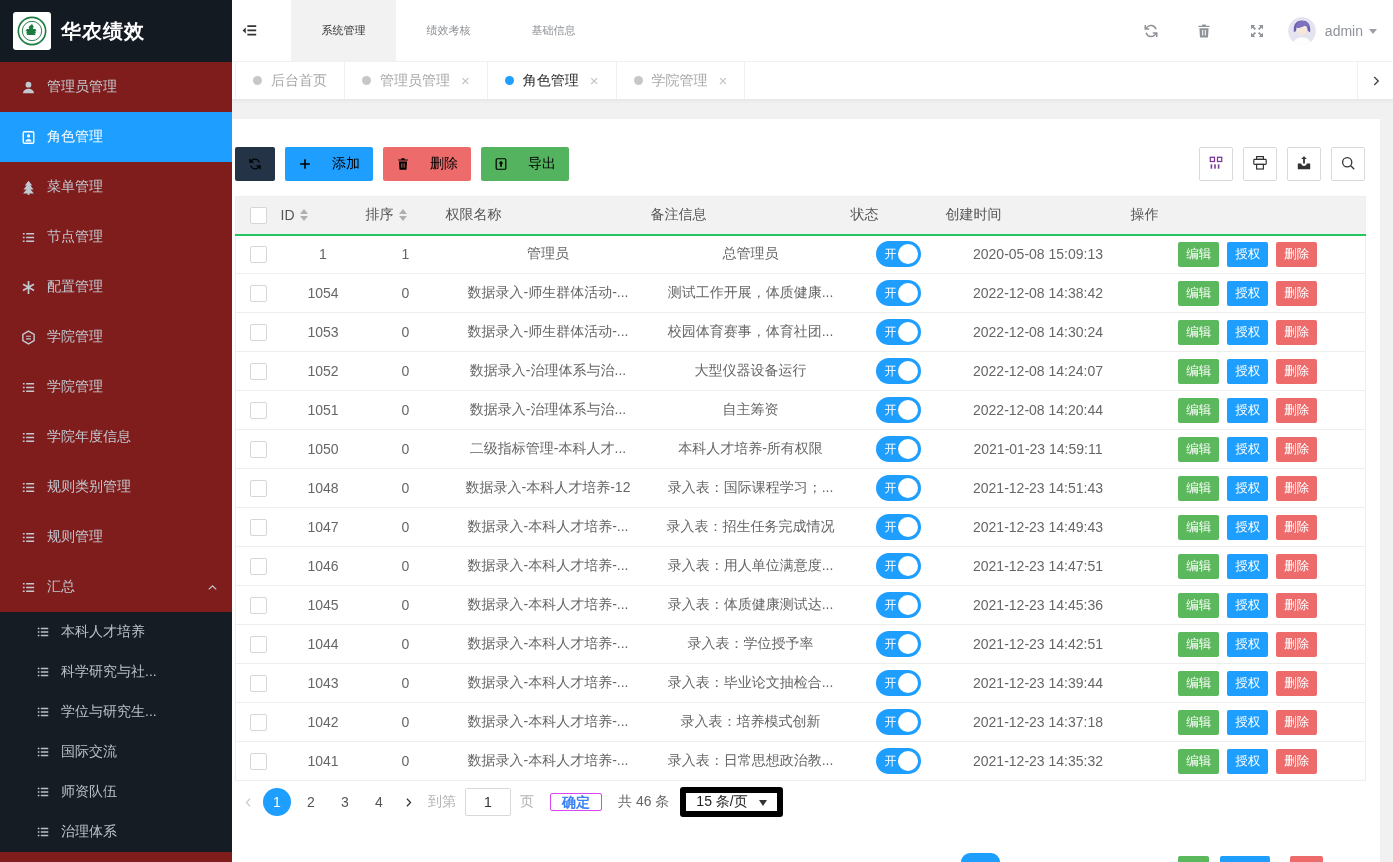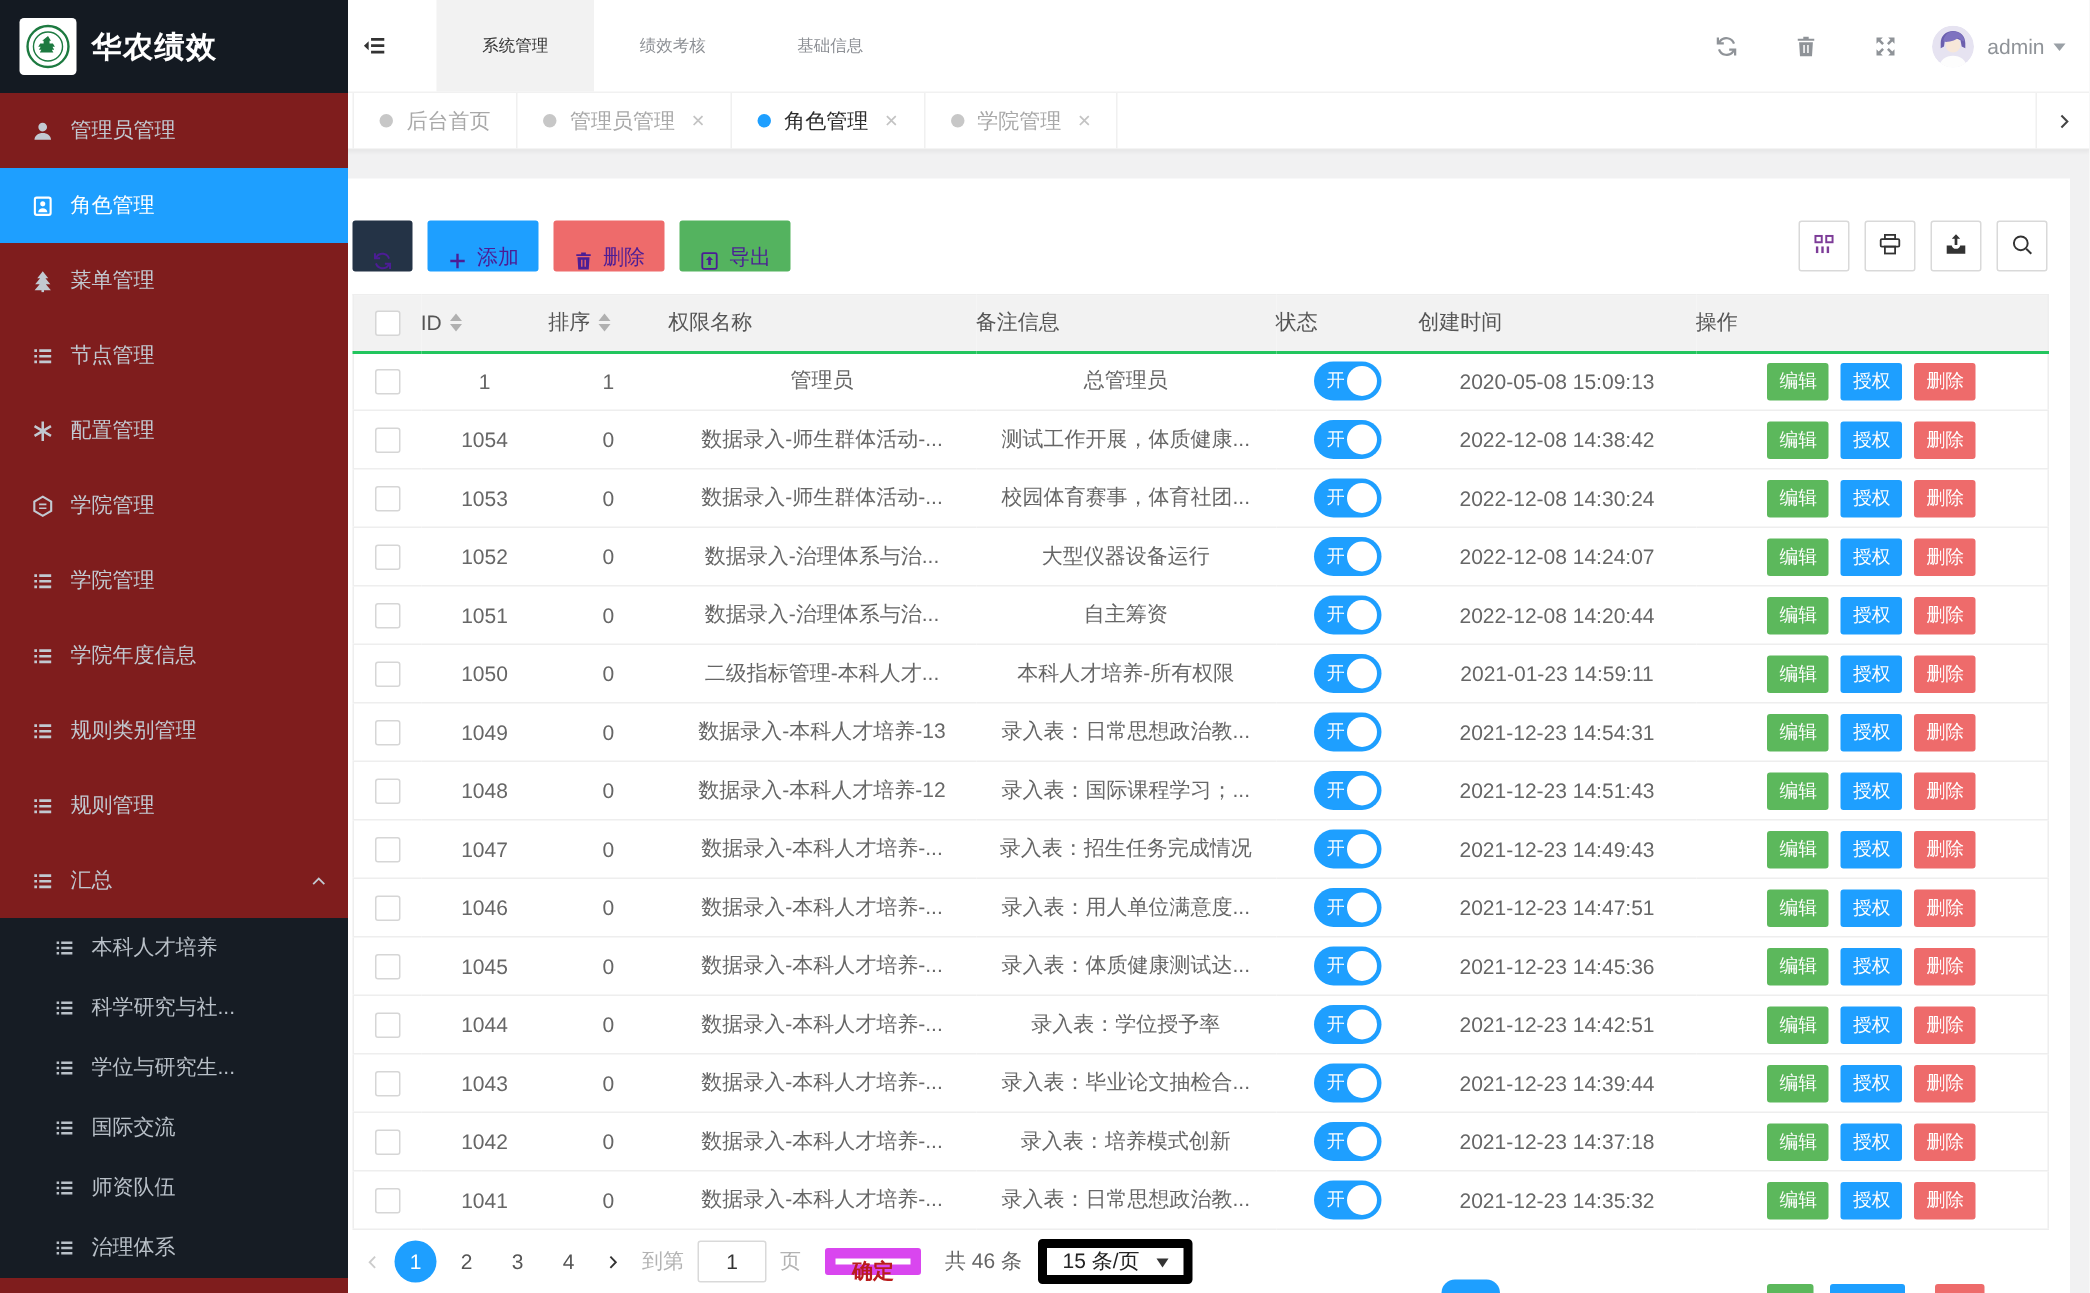--- a/index.html
+++ b/index.html
@@ -50,21 +50,21 @@
   .tab.active { color:#2b2b2b; }
   .tab.active .dot { background:#1E9FFF; }
   .tab-close { color:#c3c3c3; font-size:15px; margin-left:2px; cursor:pointer; }
   .tab-close::before { content:"×"; }
 
   
   .content { position:absolute; left:200px; top:100px; right:0; bottom:0; }
   .card { margin:19px 13px 0 20px; background:#fff; height:760px; padding:14px 15px 0; }
 
   .toolbar { display:flex; align-items:center; gap:10px; margin-top:14px; }
-  .btn { height:34px; display:inline-flex; align-items:flex-end; gap:6px; padding:0 13px; border-radius:2px; color:#4c1d95; font-size:14px; cursor:pointer; }
+  .btn { height:34px; display:inline-flex; align-items:center; gap:20px; padding:0 13px; border-radius:2px; color:#000000; font-size:14px; cursor:pointer; }
   .btn .bicon { display:flex; }
   .btn .bicon svg { width:14px; height:14px; }
   .btn-dark { background:#243346; width:40px; justify-content:center; padding:0; }
   .btn-primary { background:#1E9FFF; }
   .btn-danger { background:#ee6b6b; }
   .btn-success { background:#54b35f; }
   .tool-right { margin-left:auto; display:flex; gap:10px; }
   .tbtn { width:34px; height:34px; border:1px solid #d9d9d9; border-radius:2px; background:#fff; display:flex; align-items:center; justify-content:center; color:#333; cursor:pointer; }
   .tbtn svg { width:16px; height:16px; }
   .tbtn.purple { color:#7d3c98; }
@@ -89,21 +89,21 @@
   
   .pager { display:flex; align-items:center; margin-top:6px; height:30px; color:#666; font-size:14px; }
   .pg-arrow { width:26px; display:flex; justify-content:center; color:#333; cursor:pointer; }
   .pg-arrow.disabled { color:#ccc; }
   .pg-arrow svg { width:11px; height:11px; }
   #pages { display:flex; gap:6px; margin:0 2px; }
   .page { min-width:28px; height:28px; line-height:28px; text-align:center; border-radius:50%; color:#555; cursor:pointer; }
   .page.active { background:#1E9FFF; color:#fff; }
   .pg-label { color:#b3b3b3; margin:0 7px; }
   .pg-input { width:46px; height:28px; border:1px solid #d9d9d9; border-radius:2px; text-align:center; color:#333; font-size:14px; margin:0 2px; font-family:inherit; }
-  .pg-confirm { height:18px; padding:0 11px; border:7px solid #d946ef; background:#fff; color:#b91c1c; font-size:14px; font-weight:bold; border-radius:2px; margin:0 9px; cursor:pointer; font-family:inherit; }
+  .pg-confirm { height:18px; padding:0 11px; border:1px solid #d946ef; background:#fff; color:#3b82f6; font-size:14px; font-weight:bold; border-radius:2px; margin:0 9px; cursor:pointer; font-family:inherit; }
   .pg-total { margin:0 7px; color:#666; }
   .pg-size { height:30px; border:6px solid #000000; border-radius:3px; display:flex; align-items:center; padding:0 10px; gap:11px; color:#222; cursor:pointer; background:#fff; margin-left:4px; }
   .sel-caret { width:0; height:0; border:4.5px solid transparent; border-bottom:none; border-top:6px solid #333; margin-top:1px; }
 
   
   .frag { position:absolute; z-index:6; }
   .frag-toggle { left:961px; top:853px; width:39px; height:12px; background:#1E9FFF; border-radius:9px 9px 0 0; }
   .frag-g { left:1178px; top:856px; width:31px; height:6px; background:#5cb85c; border-radius:2px 2px 0 0; }
   .frag-b { left:1220px; top:856px; width:50px; height:6px; background:#1E9FFF; border-radius:2px 2px 0 0; }
   .frag-r { left:1290px; top:856px; width:33px; height:6px; background:#ee6b6b; border-radius:2px 2px 0 0; }
@@ -566,37 +566,20 @@
                   <span class="knob"></span>
                 </div>
               </td>
               <td>2021-01-23 14:59:11</td>
               <td><span class="abtn edit">编辑</span><span class="abtn auth">授权</span><span class="abtn del">删除</span></td>
             </tr>
             <tr>
               <td>
                 <div class="cb"></div>
               </td>
-              <td>1049</td>
-              <td>0</td>
-              <td>数据录入-本科人才培养-13</td>
-              <td>录入表：日常思想政治教...</td>
-              <td>
-                <div class="switch">
-                  <span class="sw-text">开</span>
-                  <span class="knob"></span>
-                </div>
-              </td>
-              <td>2021-12-23 14:54:31</td>
-              <td><span class="abtn edit">编辑</span><span class="abtn auth">授权</span><span class="abtn del">删除</span></td>
-            </tr>
-            <tr>
-              <td>
-                <div class="cb"></div>
-              </td>
               <td>1048</td>
               <td>0</td>
               <td>数据录入-本科人才培养-12</td>
               <td>录入表：国际课程学习；...</td>
               <td>
                 <div class="switch">
                   <span class="sw-text">开</span>
                   <span class="knob"></span>
                 </div>
               </td>

